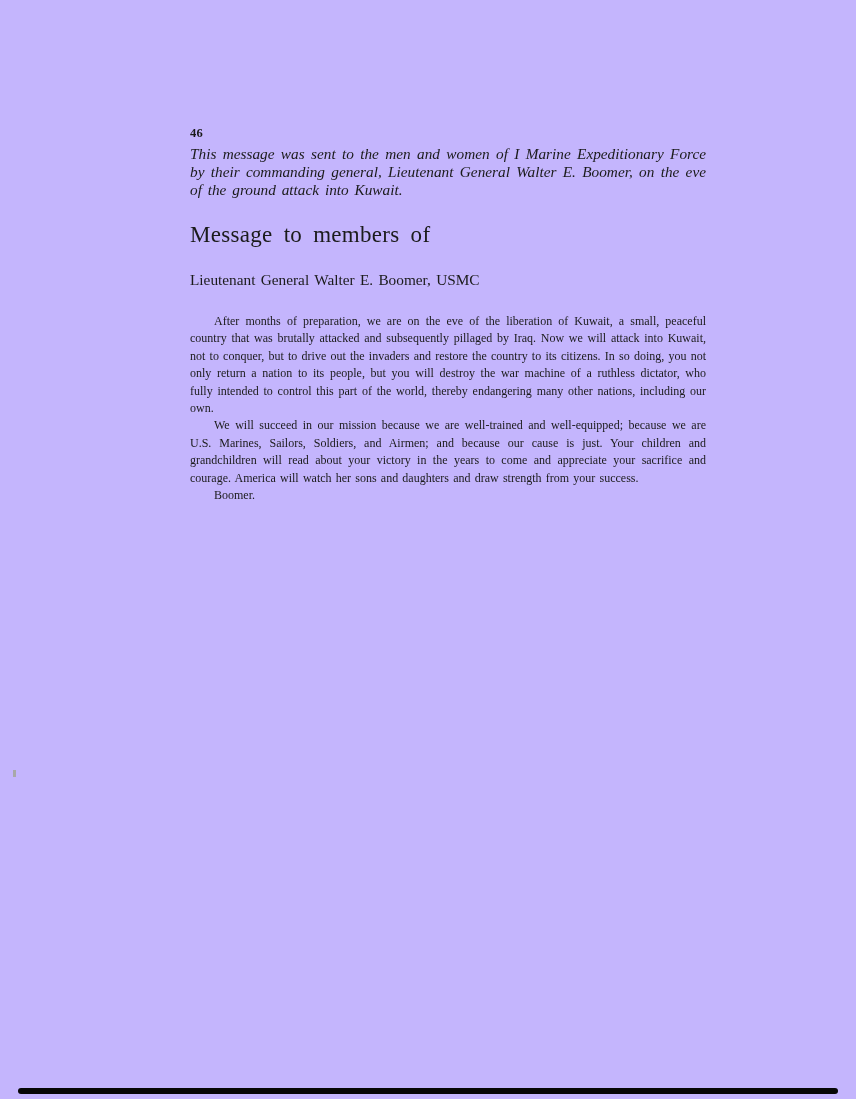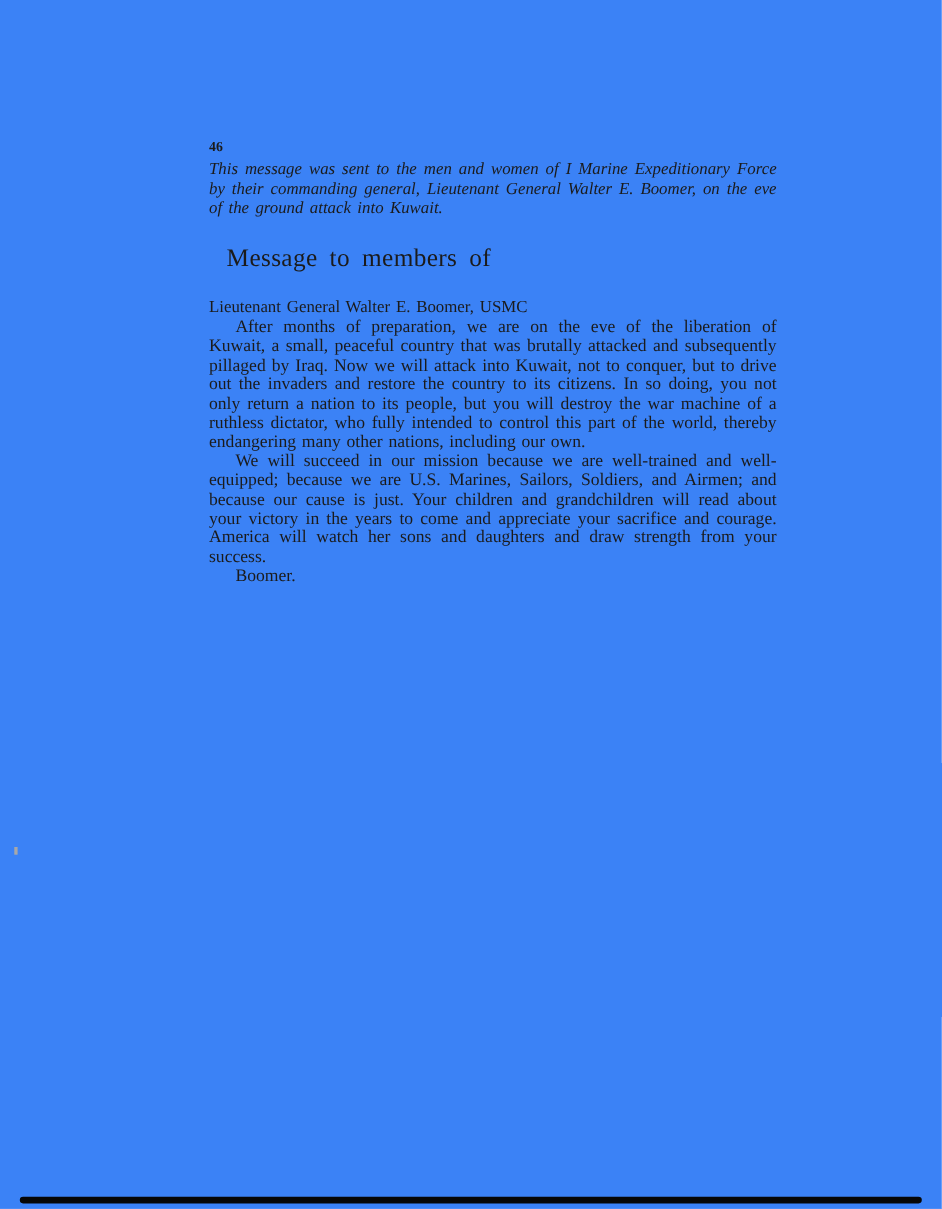--- a/index.html
+++ b/index.html
@@ -11,21 +11,21 @@
     height: 1099px;
     background: #ffffff;
     position: relative;
     overflow: hidden;
     font-family: "Liberation Serif", "DejaVu Serif", serif;
     color: #1b1b1b;
   }
   .page {
     position: absolute;
     inset: 0;
-    background: #3b82f6;
+    background: #c4b5fd;
     text-decoration: underline;
   }
   .content {
     position: absolute;
     left: 190px;
     top: 126px;
     width: 516px;
   }
   .running-head {
     display: flex;
@@ -38,36 +38,37 @@
   }
   .editorial-note {
     margin: 4px 0 0 0;
     font-style: italic;
     font-size: 15.3px;
     line-height: 18px;
     text-align: justify;
     word-spacing: 2px;
   }
   .title {
-    margin: 20px 0 0 16px;
+    margin: 20px 0 0 0;
     font-weight: normal;
     font-size: 23px;
     line-height: 32px;
     letter-spacing: 0.3px;
     word-spacing: 5px;
   }
   .title-line { display: block; }
   .byline {
     margin: 20px 0 0 0;
     font-size: 15.3px;
     line-height: 18px;
     word-spacing: 1.5px;
   }
   .body-text {
-    font-size: 16px;
+    margin-top: 24px;
+    font-size: 12px;
     line-height: 17.4px;
     text-align: justify;
   }
   .body-text p {
     margin: 0;
     text-indent: 24px;
     word-spacing: 1.2px;
   }
   .body-text p.signoff {
     text-align: left;

